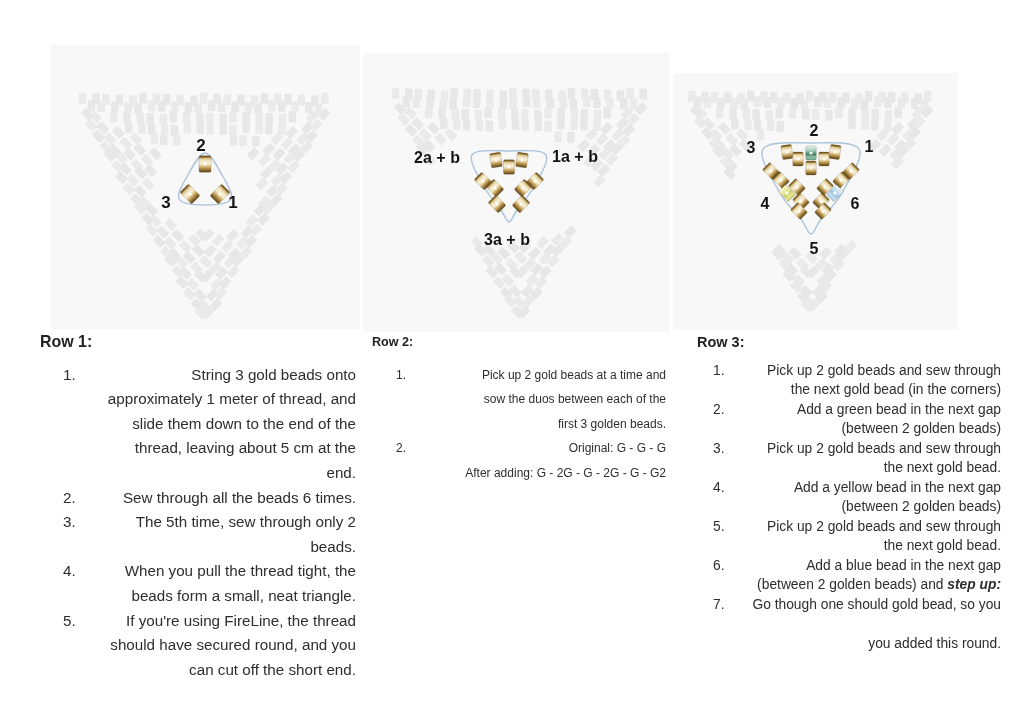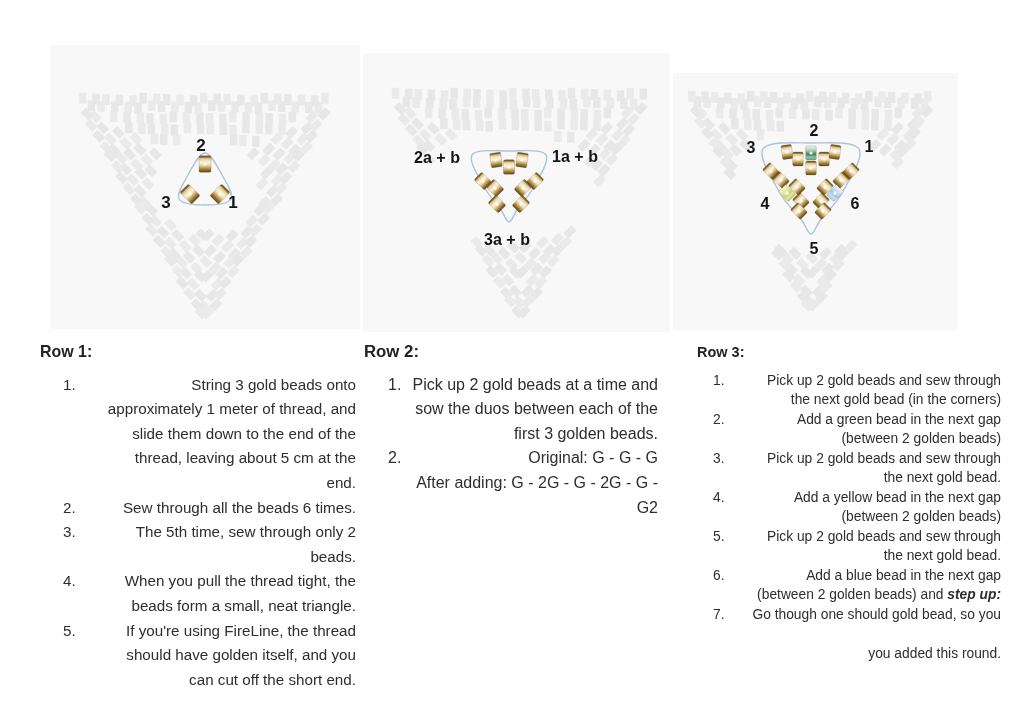--- a/index.html
+++ b/index.html
@@ -8,23 +8,23 @@
   .panel-bg{position:absolute;background:#f8f8f8;}
   #bg1{left:50px;top:45px;width:310px;height:284px;}
   #bg2{left:363px;top:53px;width:307px;height:279px;}
   #bg3{left:673px;top:73px;width:285px;height:257px;}
   svg.diagram{position:absolute;}
   #svg1{left:50px;top:45px;}
   #svg2{left:363px;top:53px;}
   #svg3{left:673px;top:73px;}
   .col{position:absolute;}
   .c1{left:40px;top:326px;width:324px;font-size:15.2px;line-height:24.6px;}
-  .c2{left:364px;top:326px;width:302px;font-size:16px;line-height:24.6px;}
+  .c2{left:372px;top:326px;width:302px;font-size:12px;line-height:24.6px;}
   .c3{left:697px;top:329px;width:312px;font-size:13.8px;line-height:19.5px;}
-  .col h3{margin:14px 0 4px 0;font-size:1.05em;font-weight:700;color:#222;}
+  .col h3{margin:4px 0 4px 0;font-size:1.05em;font-weight:700;color:#222;}
   .col ol{margin:8px;padding:0;list-style:none;counter-reset:it;text-align:right;}
   .col li{position:relative;counter-increment:it;}
   .col li::before{content:counter(it) ".";position:absolute;}
   .c1 li{padding-left:30px}.c1 li::before{left:15px}
   .c2 li{padding-left:32px}.c2 li::before{left:16px}
   .c3 li{padding-left:25px}.c3 li::before{left:8px}
   .i{}
   .bi{font-style:italic;font-weight:700}
 </style>
 </head>
@@ -1650,21 +1650,21 @@
       </g>
     </svg>
 
   <div class="col c1">
     <h3>Row 1:</h3>
     <ol>
         <li><span class="">String 3 gold beads onto</span><br><span class="">approximately 1 meter of thread, and</span><br><span class="">slide them down to the end of the</span><br><span class="">thread, leaving about 5 cm at the</span><br><span class="">end.</span></li>
         <li><span class="">Sew through all the beads 6 times.</span></li>
         <li><span class="">The 5th time, sew through only 2</span><br><span class="">beads.</span></li>
         <li><span class="">When you pull the thread tight, the</span><br><span class="">beads form a small, neat triangle.</span></li>
-        <li><span class="">If you're using FireLine, the thread</span><br><span class="">should have golden itself, and you</span><br><span class="">can cut off the short end.</span></li>
+        <li><span class="">If you're using FireLine, the thread</span><br><span class="">should have secured round, and you</span><br><span class="">can cut off the short end.</span></li>
       </ol>
   </div>
   <div class="col c2">
     <h3>Row 2:</h3>
     <ol>
         <li><span class="">Pick up 2 gold beads at a time and</span><br><span class="">sow the duos between each of the</span><br><span class="">first 3 golden beads.</span></li>
         <li><span class="">Original: G - G - G</span><br><span class="">After adding: G - 2G - G - 2G - G - G2</span></li>
       </ol>
   </div>
   <div class="col c3">

